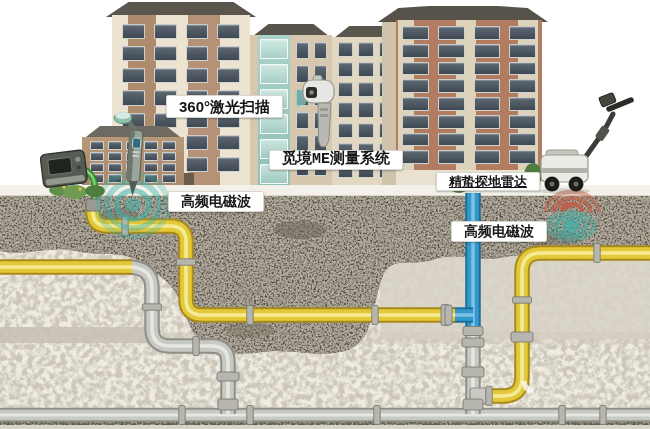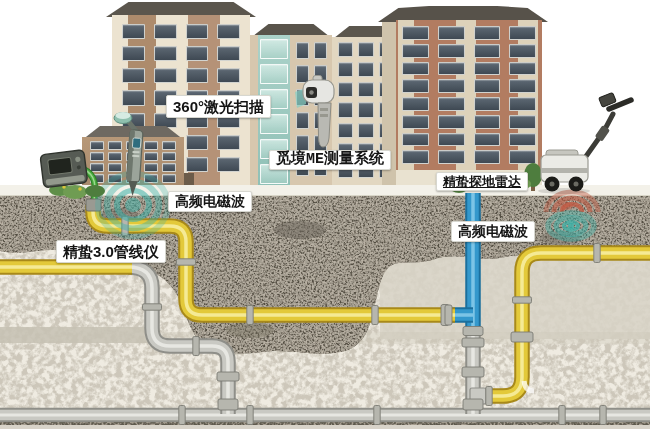--- a/index.html
+++ b/index.html
@@ -24,21 +24,21 @@
     background:linear-gradient(rgba(228,245,240,.65),rgba(170,210,200,.55));
     border:1px solid rgba(255,255,255,.85);
   }
   
   svg.overlay{position:absolute;left:0;top:0;z-index:3;}
   .pp{fill:none;stroke-linejoin:round;}
   
   .lbl{
     position:absolute;z-index:4;background:#ffffff;color:#141414;
     border:1px solid #d7d7d0;border-radius:2px;
-    padding:0 6px;font-weight:700;font-size:14px;line-height:20px;
+    padding:0 12px;font-weight:700;font-size:14px;line-height:20px;
     box-shadow:0 1px 2px rgba(0,0,0,.28);white-space:nowrap;
   }
 </style>
 </head>
 <body>
 
 <div class="scene">
 
   <div class="bldg" style="left:112px;top:2px;width:138px;height:186px;z-index:1;">
     <div class="roof" style="left:-6px;top:0;width:150px;height:15px;background:#5b564d;clip-path:polygon(0 100%,15% 0,85% 0,100% 100%);"></div>
@@ -435,15 +435,14 @@
       <circle cx="576" cy="184" r="7.5" fill="#1b1b18"></circle>
         <circle cx="576" cy="184" r="2.5" fill="#6a6a62"></circle>
     </g>
   </svg>
 
   <div class="lbl" style="left:166px;top:95px;font-size:15px;line-height:21px;">360°激光扫描</div>
   <div class="lbl" style="left:269px;top:150px;font-size:15px;line-height:18px;font-family:Liberation Mono, monospace;">觅境ME测量系统</div>
   <div class="lbl" style="left:436px;top:172px;font-size:13px;line-height:17px;text-decoration:underline;">精蛰探地雷达</div>
   <div class="lbl" style="left:451px;top:221px;font-size:14px;line-height:19px;">高频电磁波</div>
   <div class="lbl" style="left:168px;top:191px;font-size:14px;line-height:19px;">高频电磁波</div>
-  <div class="lbl" style="left:56px;top:240px;font-size:15px;line-height:21px;">精蛰3.0管线仪</div>
 
 </div>
 
 </body></html>

